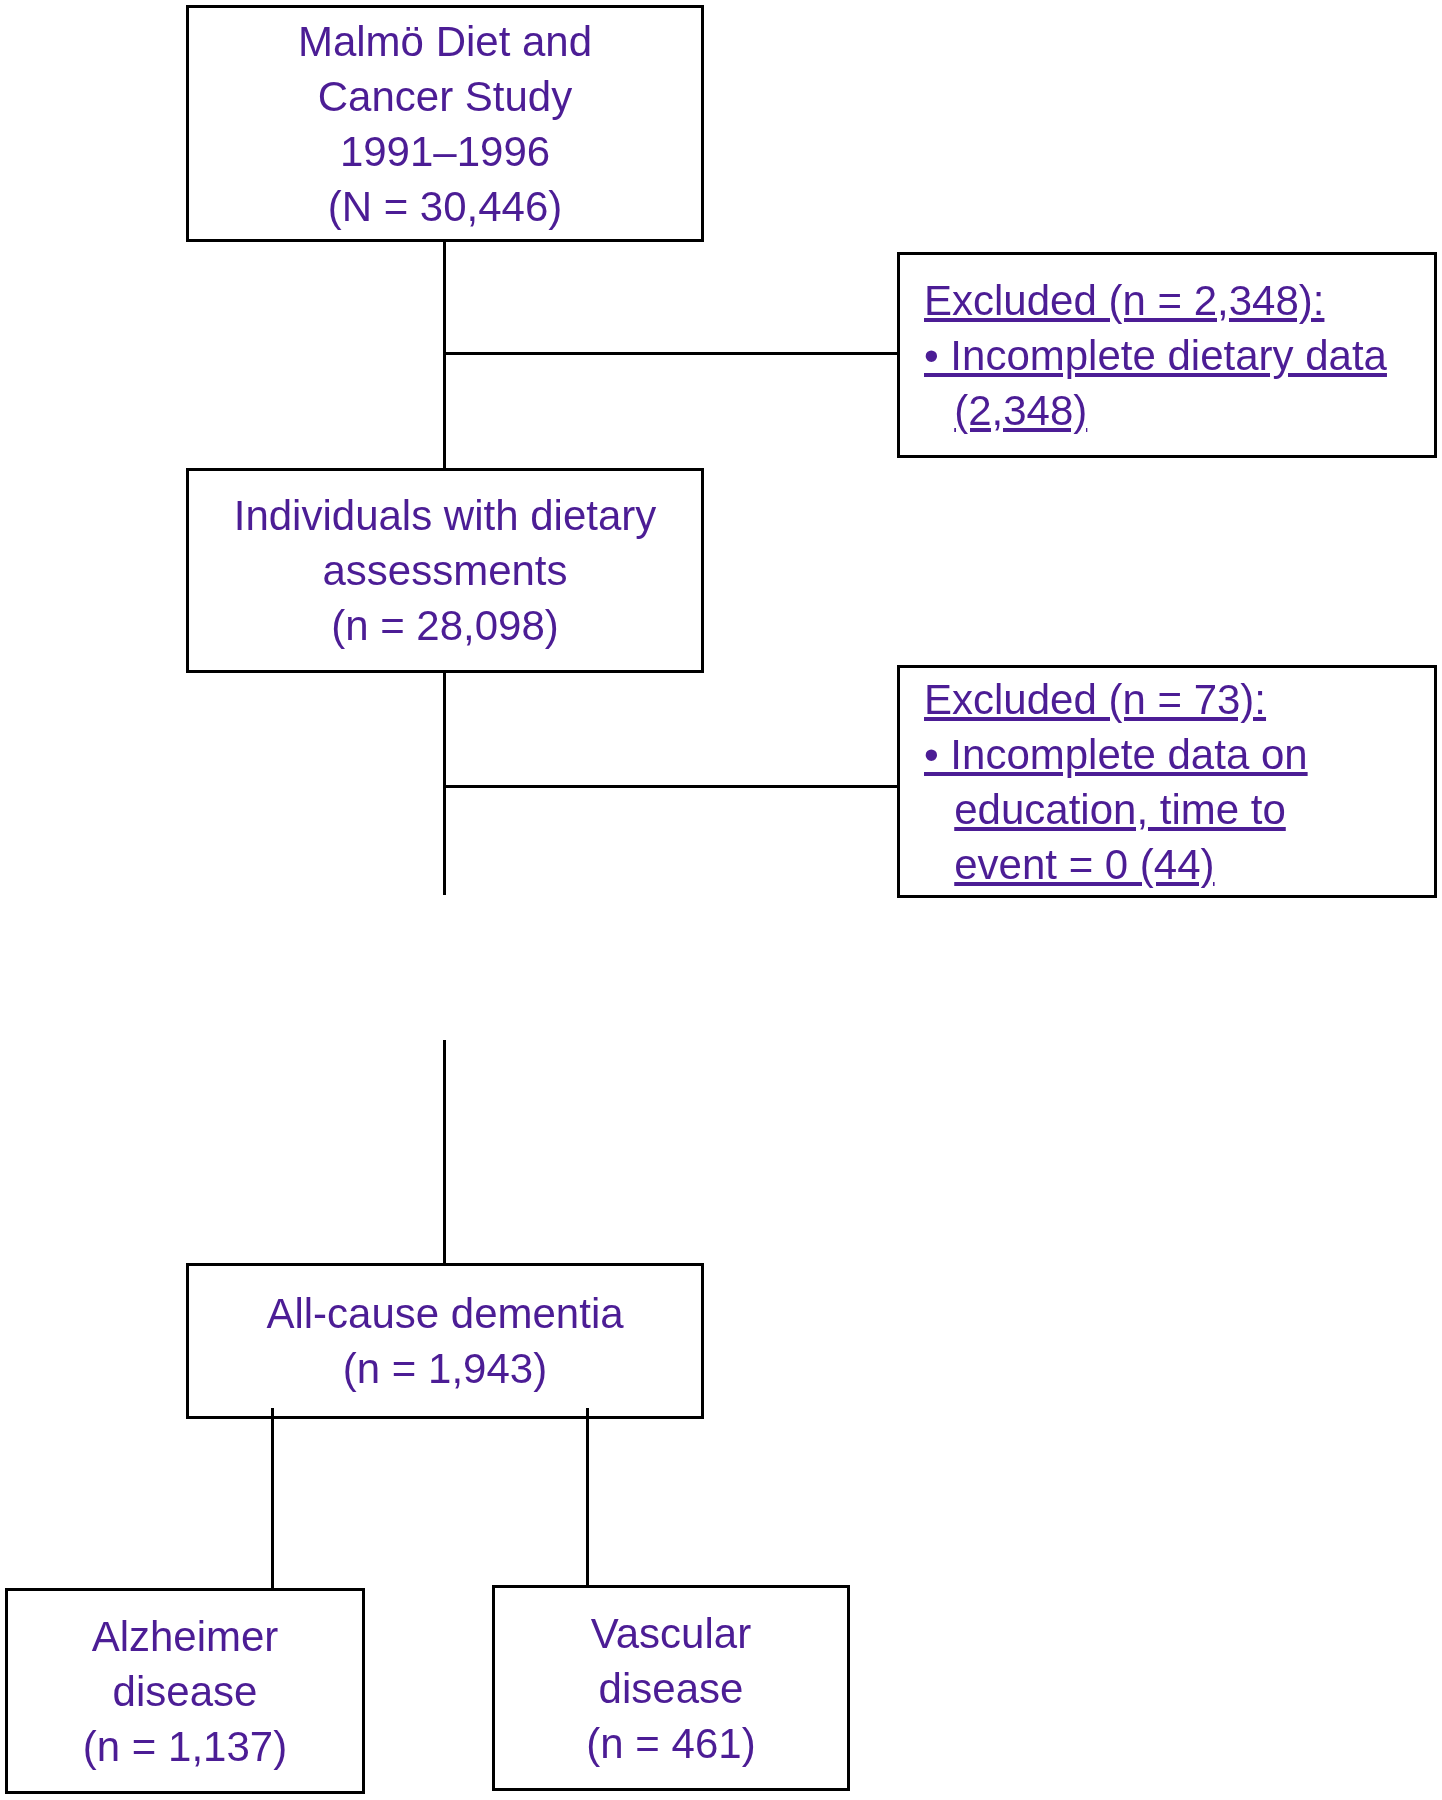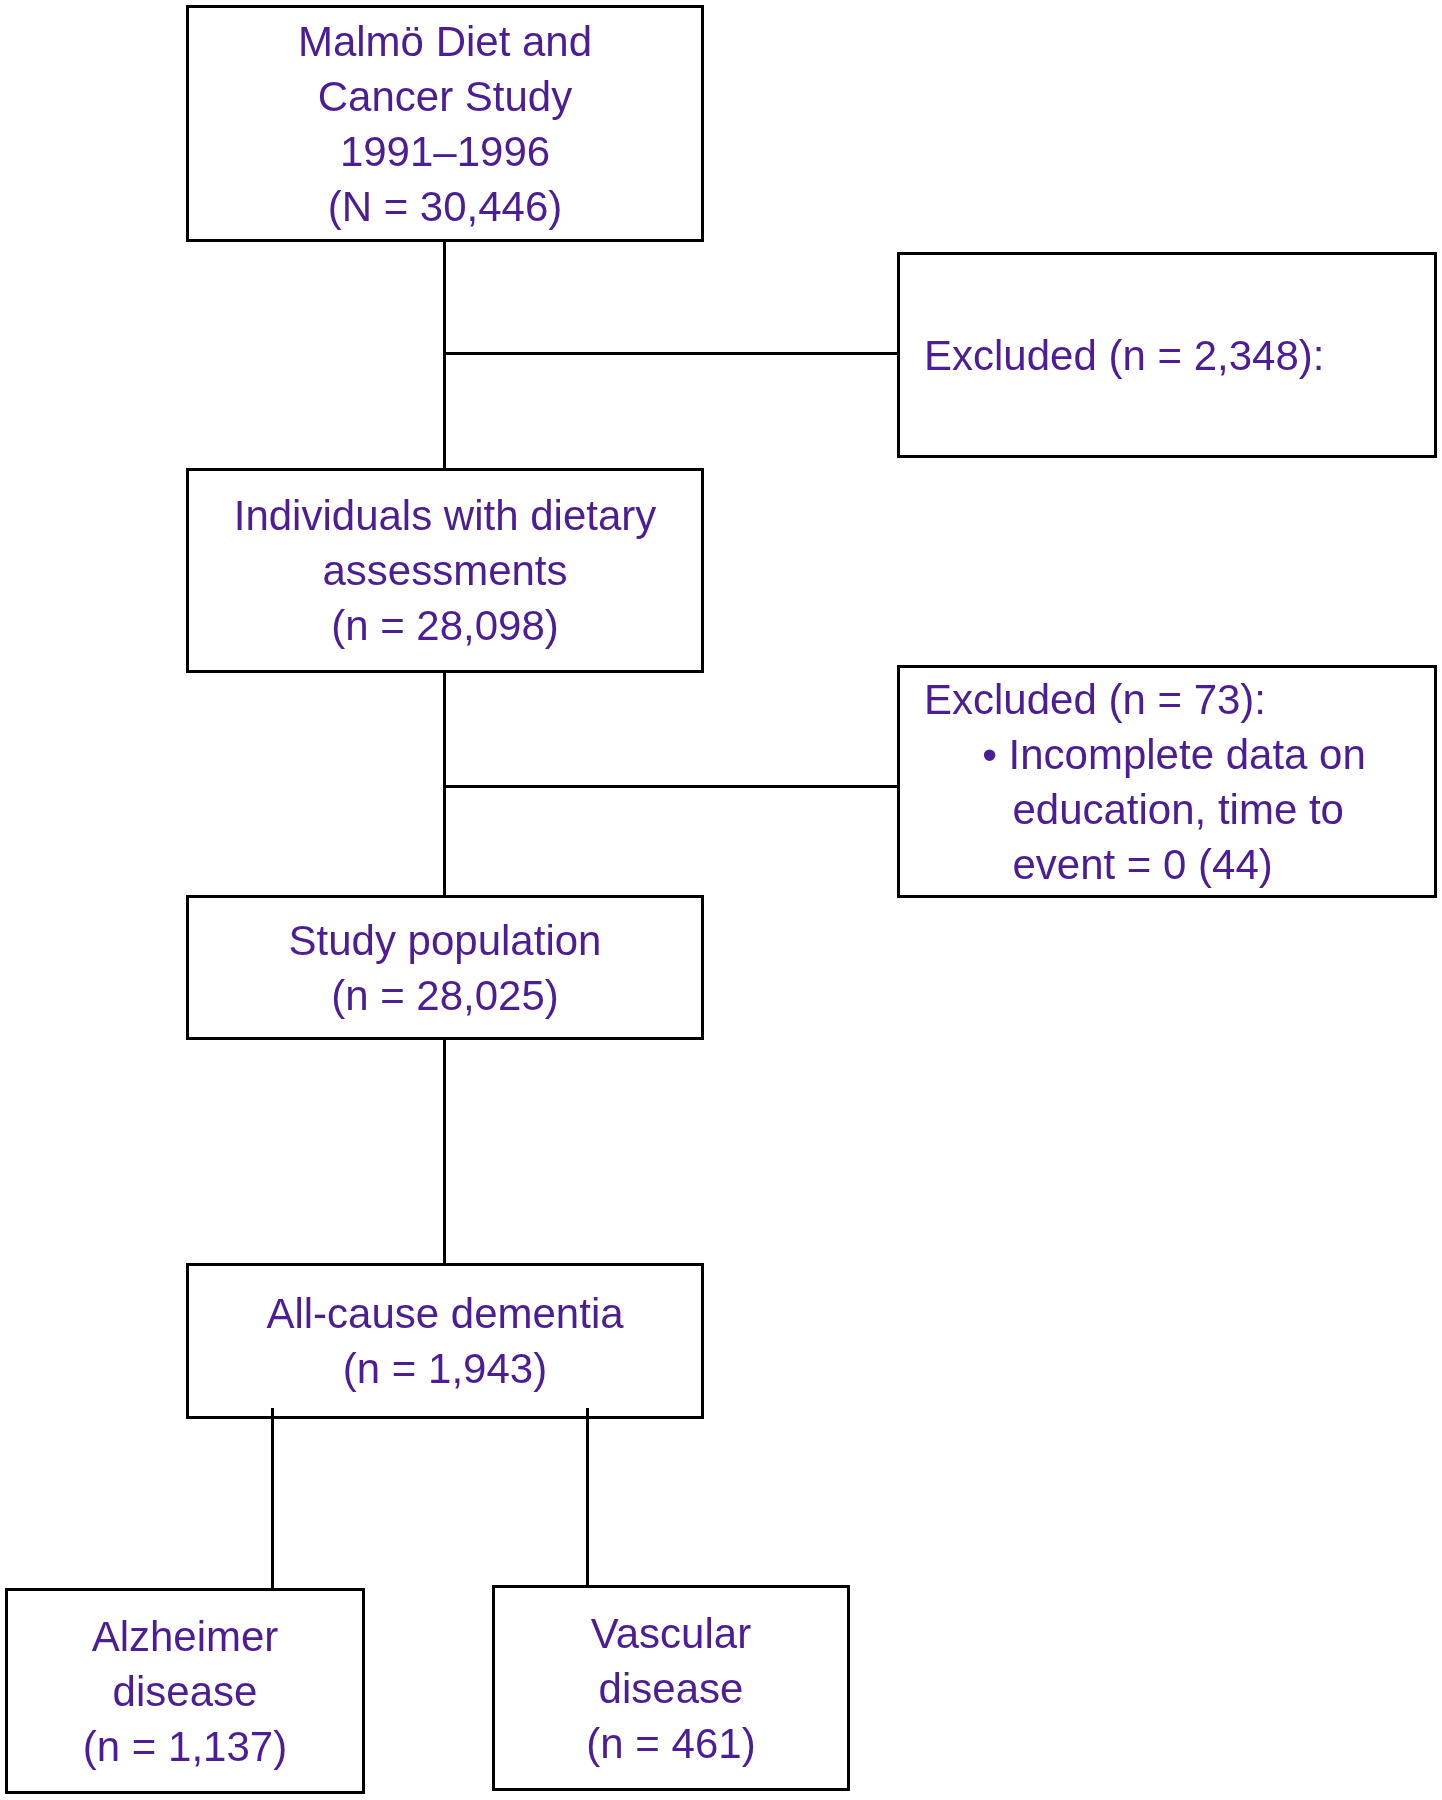--- a/index.html
+++ b/index.html
@@ -25,23 +25,24 @@
     justify-content: center;
     font-size: 42px;
     line-height: 55px;
   }
   .node .label {
     white-space: pre-line;
     text-align: center;
     width: 100%;
   }
   .node.side {
-    align-items: center;
+    align-items: flex-start;
     padding-left: 24px;
     padding-right: 10px;
+    text-decoration: underline;
   }
   .node.side .label {
     text-align: left;
   }
   .node.side .bullet {
     white-space: pre-line;
     text-align: left;
     padding-left: 0.72em;
     text-indent: -0.72em;
   }
@@ -78,39 +79,37 @@
 
   <div class="node" id="node-mdcs">
     <div class="label">Malmö Diet and
 Cancer Study
 1991–1996
 (N = 30,446)</div>
   </div>
 
   <div class="node side" id="node-excluded-dietary">
     <div class="label">Excluded (n = 2,348):</div>
+    <div class="bullet">• Incomplete dietary data
+(2,348)</div>
   </div>
 
   <div class="node" id="node-dietary">
     <div class="label">Individuals with dietary
 assessments
 (n = 28,098)</div>
   </div>
 
   <div class="node side" id="node-excluded-education">
     <div class="label">Excluded (n = 73):</div>
     <div class="bullet">• Incomplete data on
 education, time to
 event = 0 (44)</div>
   </div>
 
-  <div class="node" id="node-study-population">
-    <div class="label">Study population
-(n = 28,025)</div>
-  </div>
 
   <div class="node" id="node-dementia">
     <div class="label">All-cause dementia
 (n = 1,943)</div>
   </div>
 
   <div class="node" id="node-alzheimer">
     <div class="label">Alzheimer
 disease
 (n = 1,137)</div>

